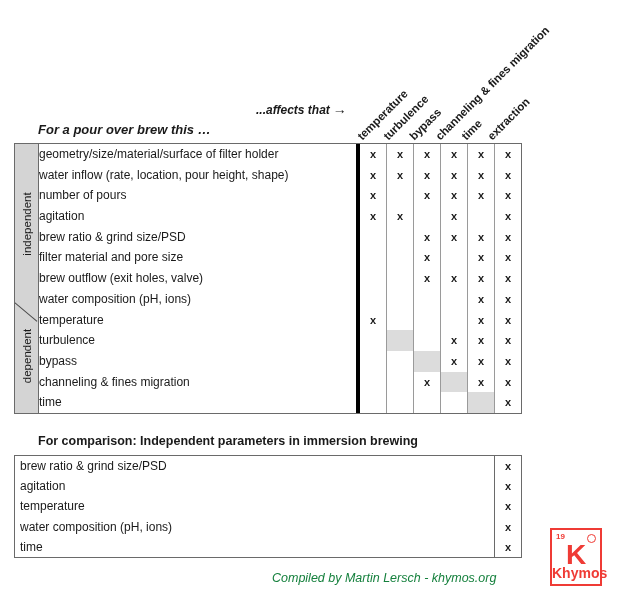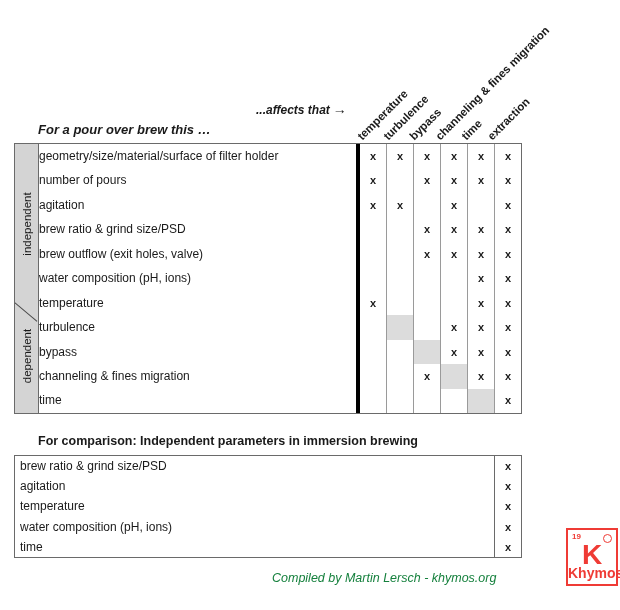--- a/index.html
+++ b/index.html
@@ -191,21 +191,20 @@
   
   #logo {
     position: absolute;
     left: 550px;
     top: 528px;
     width: 52px;
     height: 58px;
     border: 2px solid #ef3b35;
     box-sizing: border-box;
     background: #fff;
-    margin-left: 16px;
   }
   #logo .num {
     position: absolute;
     left: 4px;
     top: 2px;
     font-size: 8px;
     font-weight: bold;
     color: #ef3b35;
   }
   #logo .ring {
@@ -268,20 +267,29 @@
         <tr>
           <td class="rowlabel">geometry/size/material/surface of filter holder</td>
           <td class="cell sep-strong">x</td>
           <td class="cell">x</td>
           <td class="cell">x</td>
           <td class="cell">x</td>
           <td class="cell">x</td>
           <td class="cell">x</td>
         </tr>
         <tr>
+          <td class="rowlabel">water inflow (rate, location, pour height, shape)</td>
+          <td class="cell sep-strong">x</td>
+          <td class="cell">x</td>
+          <td class="cell">x</td>
+          <td class="cell">x</td>
+          <td class="cell">x</td>
+          <td class="cell">x</td>
+        </tr>
+        <tr>
           <td class="rowlabel">number of pours</td>
           <td class="cell sep-strong">x</td>
           <td class="cell"></td>
           <td class="cell">x</td>
           <td class="cell">x</td>
           <td class="cell">x</td>
           <td class="cell">x</td>
         </tr>
         <tr>
           <td class="rowlabel">agitation</td>
@@ -291,20 +299,29 @@
           <td class="cell">x</td>
           <td class="cell"></td>
           <td class="cell">x</td>
         </tr>
         <tr>
           <td class="rowlabel">brew ratio &amp; grind size/PSD</td>
           <td class="cell sep-strong"></td>
           <td class="cell"></td>
           <td class="cell">x</td>
           <td class="cell">x</td>
+          <td class="cell">x</td>
+          <td class="cell">x</td>
+        </tr>
+        <tr>
+          <td class="rowlabel">filter material and pore size</td>
+          <td class="cell sep-strong"></td>
+          <td class="cell"></td>
+          <td class="cell">x</td>
+          <td class="cell"></td>
           <td class="cell">x</td>
           <td class="cell">x</td>
         </tr>
         <tr>
           <td class="rowlabel">brew outflow (exit holes, valve)</td>
           <td class="cell sep-strong"></td>
           <td class="cell"></td>
           <td class="cell">x</td>
           <td class="cell">x</td>
           <td class="cell">x</td>

